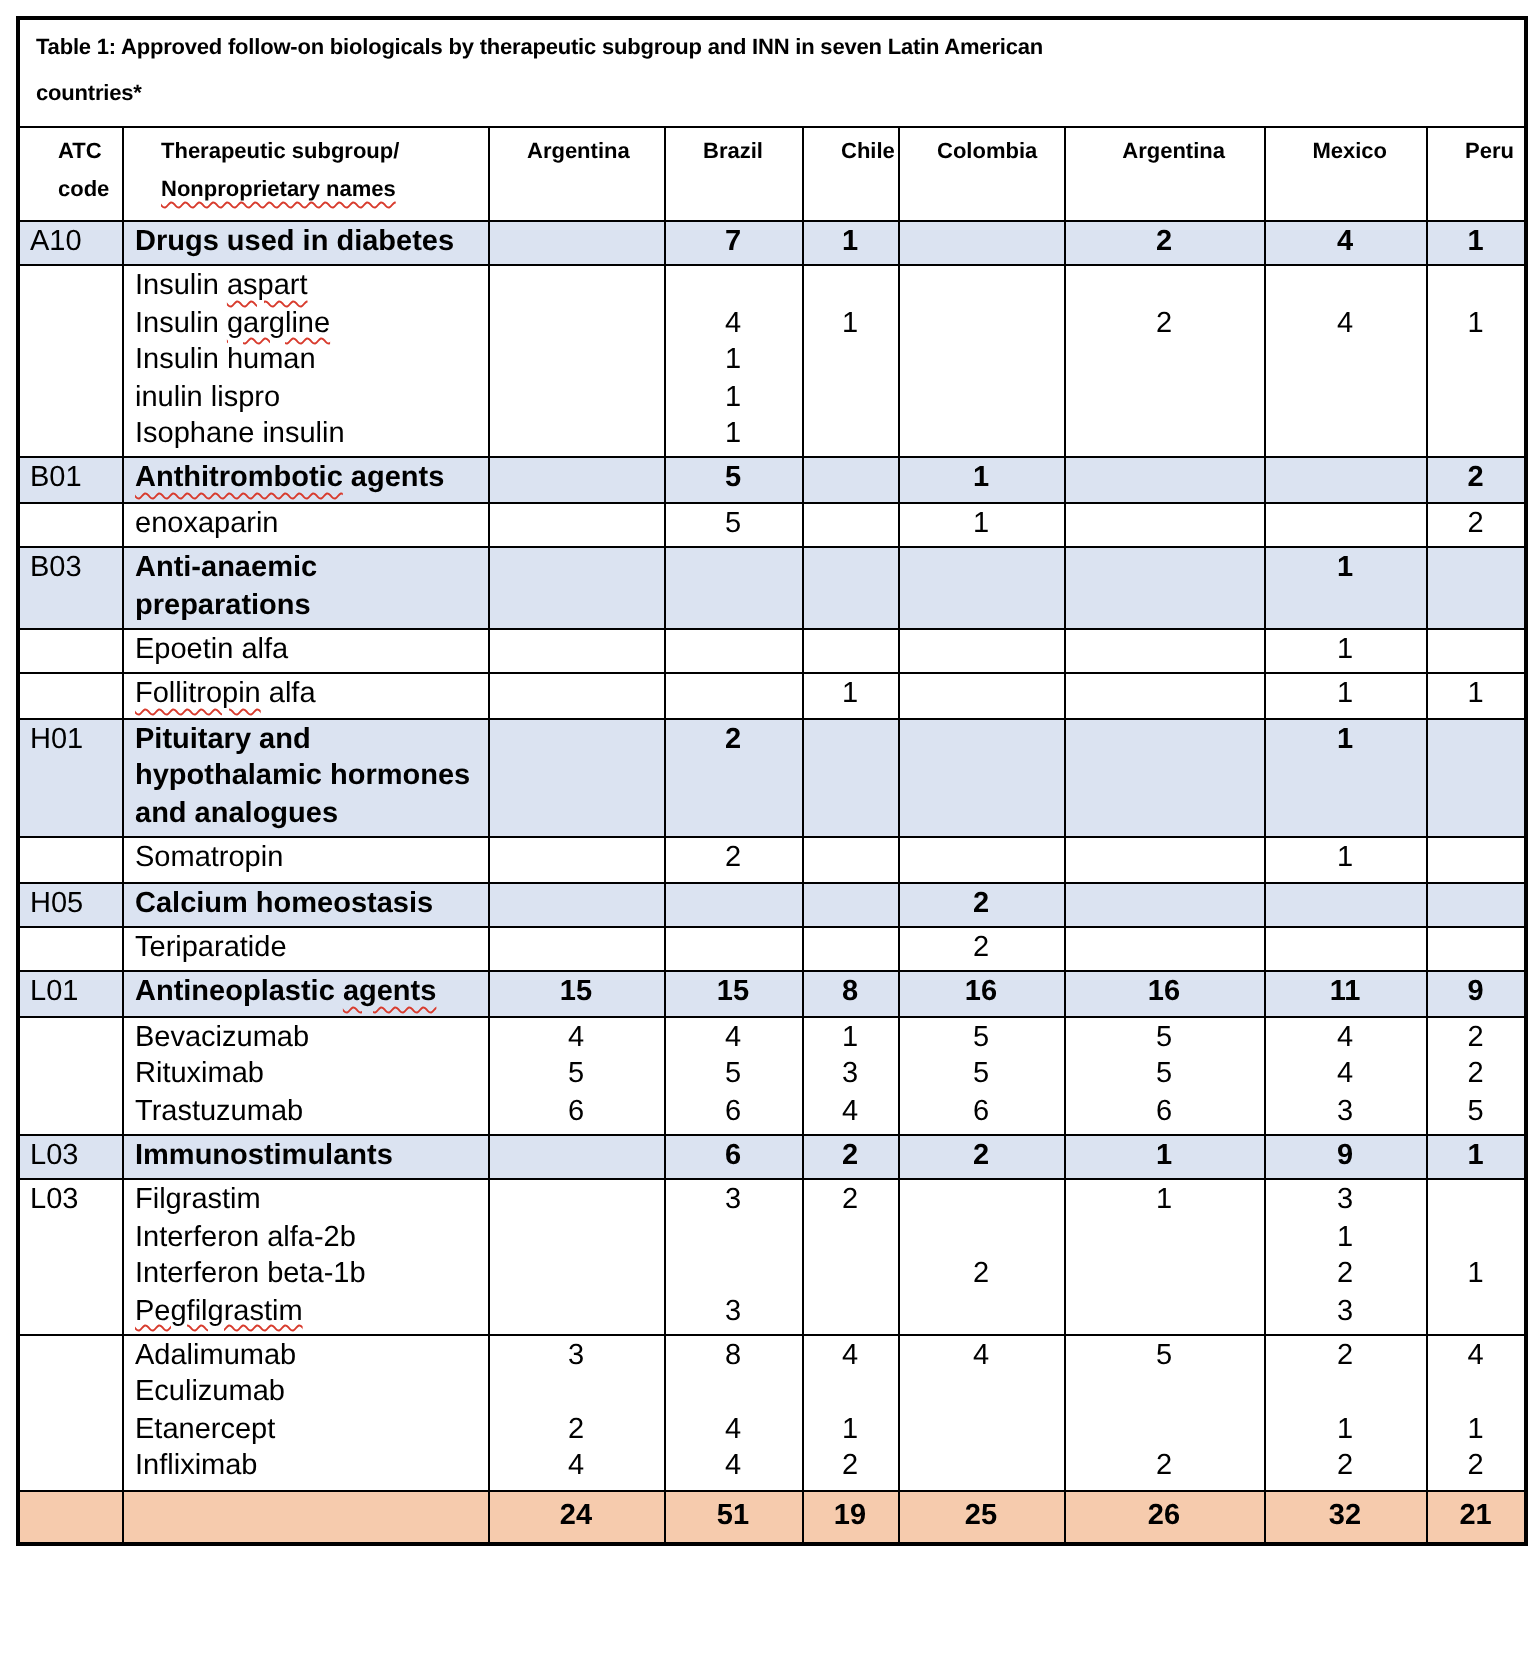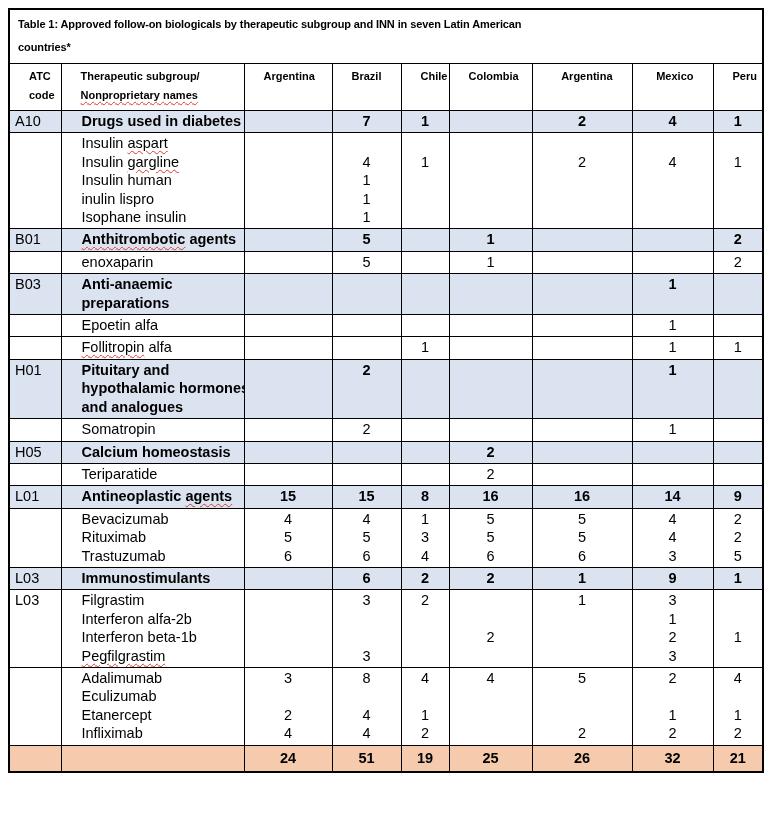--- a/index.html
+++ b/index.html
@@ -7,21 +7,21 @@
   .page{padding:8px;}
   table.tbl{border-collapse:collapse;table-layout:fixed;width:754px;border:2px solid #000;}
   td{border:1.5px solid #000;vertical-align:top;overflow:hidden;}
   
   tr.title-row td{font-weight:bold;font-size:11px;line-height:23px;padding:3px 8px 4px;letter-spacing:-0.1px;}
   
   tr.head-row td{font-weight:bold;font-size:11px;line-height:19px;padding:3px 19px;height:40px;}
   tr.head-row td.ctry{text-align:right;}
   
   td.atc{font-size:14.5px;line-height:18.4px;padding:1px 5px 2px;font-weight:normal;margin-left:18px;}
-  td.name{font-size:14.5px;line-height:18.4px;padding:1px 20px 2px;}
+  td.name{font-size:14.5px;line-height:18.4px;padding:1px 6px 2px;}
   td.val{font-size:14.5px;line-height:18.4px;padding:1px 4px 2px;text-align:center;}
   tr.subgroup td{background:var(--blue,#dbe3f1);}
   tr.subgroup td.name, tr.subgroup td.val{font-weight:bold;}
   tr.inn td{background:#fff;}
   tr.total td{background:var(--peach,#f6cbad);font-weight:bold;}
   tr.total td.name, tr.total td.atc, tr.total td.val{padding-top:3px;padding-bottom:4px;}
   .line{white-space:nowrap;}
   .sq{text-decoration:underline;text-decoration-style:wavy;text-decoration-color:var(--squiggle,#d83b2d);text-decoration-thickness:1px;text-underline-offset:2px;}
 </style>
 </head>
@@ -329,21 +329,21 @@
         <tr class="subgroup">
           <td class="atc">L01</td>
           <td class="name">
             <div class="line"><span>Antineoplastic </span><span class="sq">agents</span></div>
           </td>
           <td class="val">15</td>
           <td class="val">15</td>
           <td class="val">8</td>
           <td class="val">16</td>
           <td class="val">16</td>
-          <td class="val">14</td>
+          <td class="val">11</td>
           <td class="val">9</td>
         </tr>
         <tr class="inn">
           <td class="atc">&nbsp;</td>
           <td class="name">
             <div class="line"><span>Bevacizumab</span></div>
             <div class="line"><span>Rituximab</span></div>
             <div class="line"><span>Trastuzumab</span></div>
           </td>
           <td class="val">

